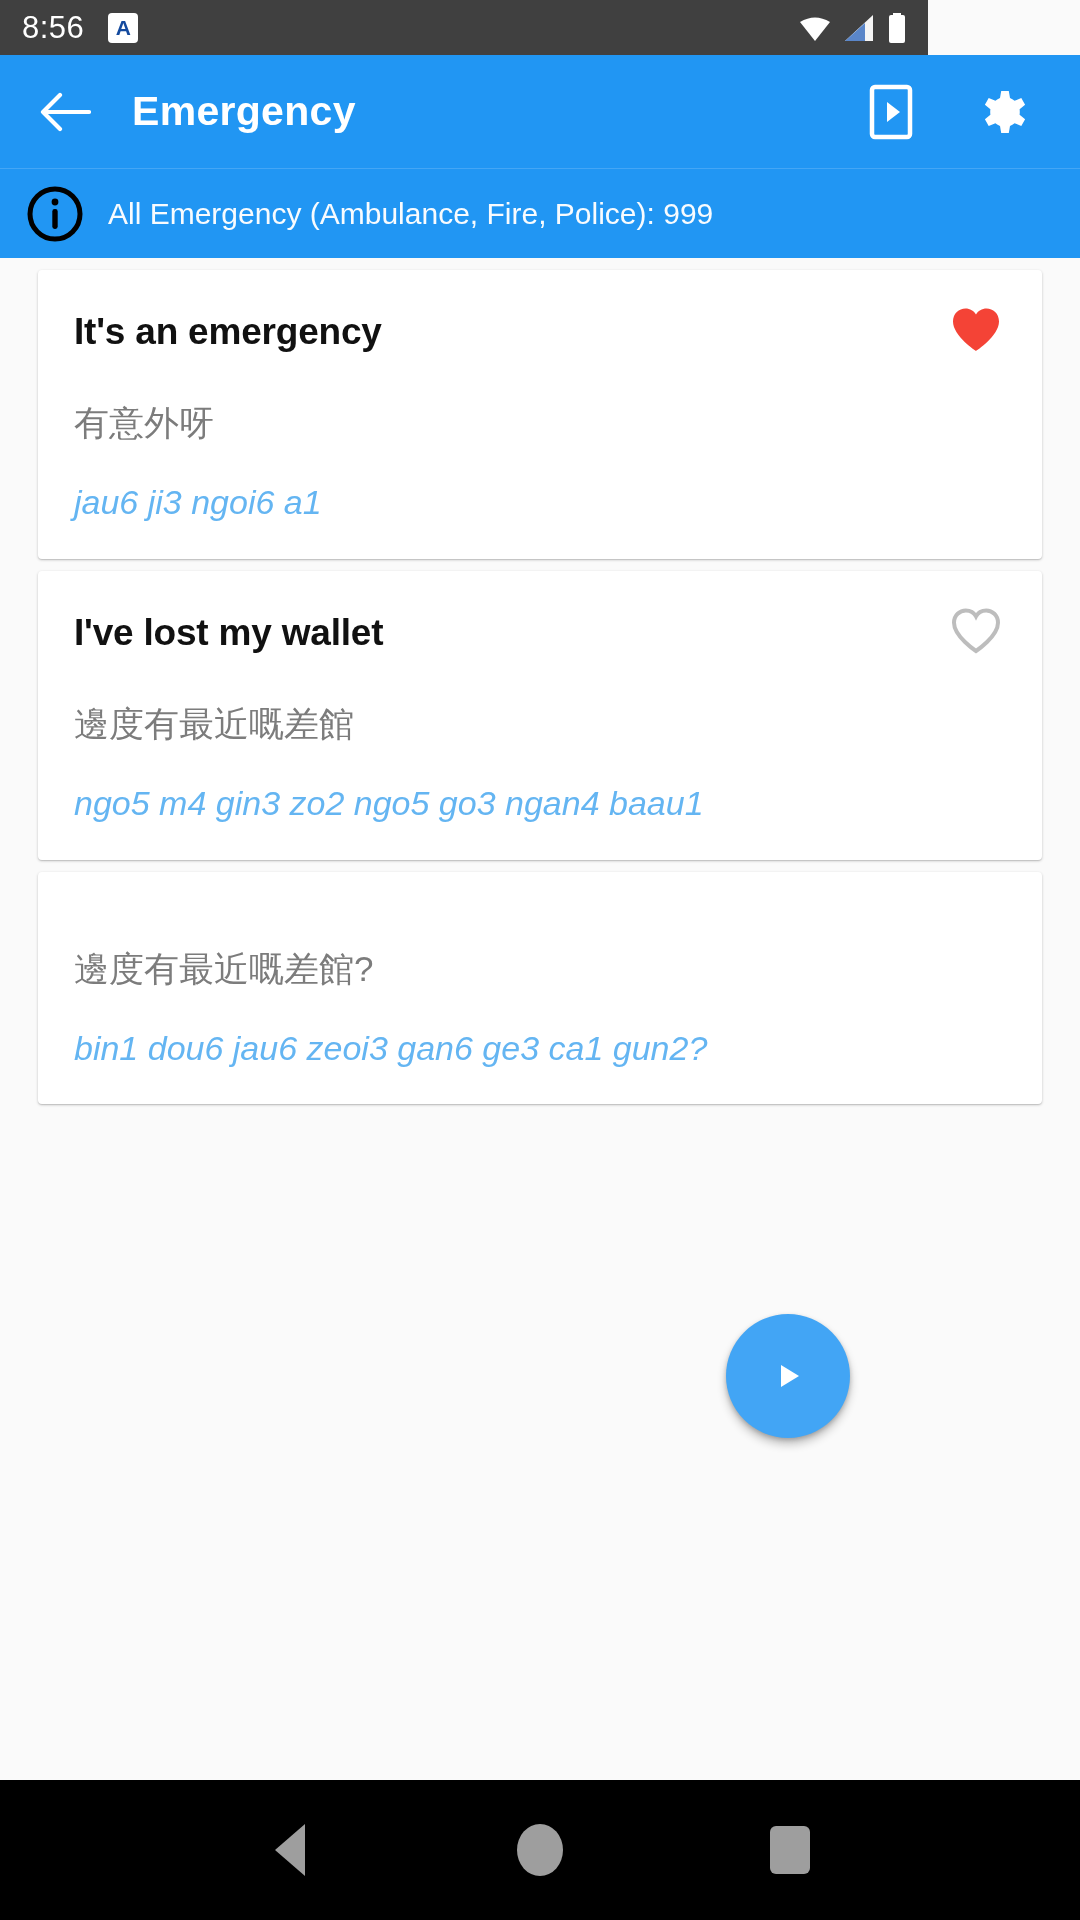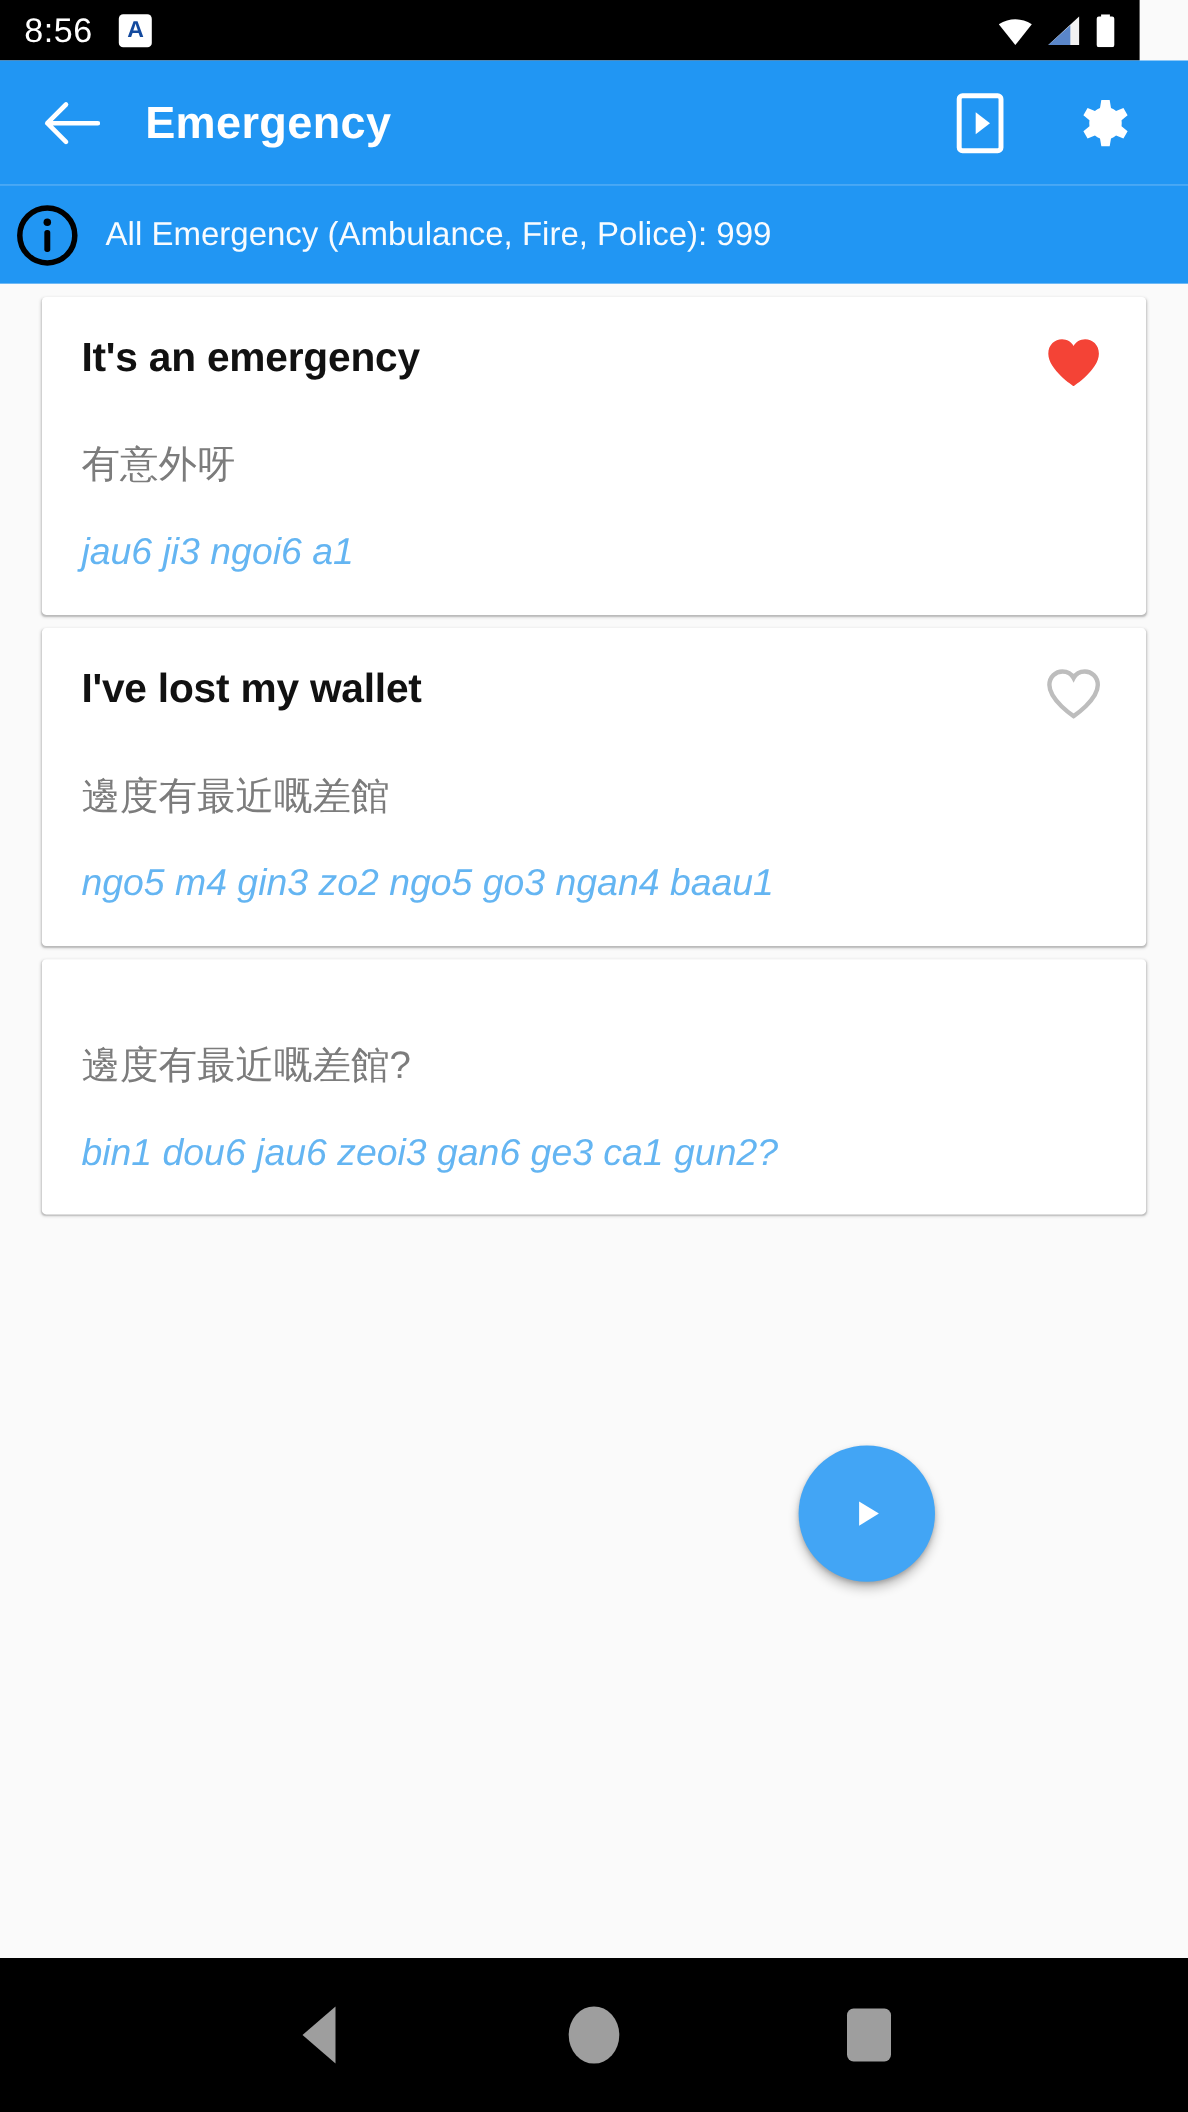--- a/index.html
+++ b/index.html
@@ -6,22 +6,22 @@
   html, body {
     width:1080px; height:1920px;
     background:#ffffff;
     font-family:"Liberation Sans", sans-serif;
     overflow:hidden;
   }
   #screen { position:relative; width:1080px; height:1920px; background:#fafafa; }
 
   
   .statusbar{
-    position:absolute; top:0; left:0; width:1036px; height:55px;
-    background:#000000; display:flex; align-items:center;
+    position:absolute; top:0; left:0; width:928px; height:55px;
+    background:#404040; display:flex; align-items:center;
     padding:16px 22px; color:#fff;
   }
   .status-time{ font-size:31px; font-weight:400; letter-spacing:.5px; }
   .status-a-icon{
     width:30px; height:30px; margin-left:24px; background:#fff;
     border-radius:4px; color:#144a9e; font-size:21px; font-weight:700;
     display:flex; align-items:center; justify-content:center; line-height:1;
   }
   .status-right{ margin-left:auto; display:flex; align-items:center; gap:11px; }
   .ic-wifi, .ic-signal, .ic-batt{ display:block; }
@@ -35,41 +35,41 @@
   .appbar-title{
     color:#fff; font-size:41px; font-weight:700; margin-left:36px;
     letter-spacing:.3px; white-space:nowrap;
   }
   .appbar-actions{ margin-left:auto; display:flex; align-items:center; gap:56px; padding-right:12px; }
   .appbar-btn{ width:58px; height:58px; display:flex; align-items:center; justify-content:center; }
 
   
   .infobar{
     position:absolute; top:168px; left:0; width:1080px; height:90px;
-    background:#2196f3; display:flex; align-items:center; padding:0 12px;
+    background:#2196f3; display:flex; align-items:center; padding:0 24px;
     border-top:1px solid rgba(255,255,255,.16);
   }
   .info-icon{ width:62px; height:62px; display:flex; align-items:center; justify-content:center; flex:0 0 auto; }
   .info-text{
     color:#ffffff; font-size:30px; margin-left:22px; white-space:nowrap;
     opacity:.97;
   }
 
   
   .list{
     position:absolute; top:258px; left:0; width:1080px; height:1192px;
     overflow:hidden; background:#fafafa;
   }
   .card{
     position:relative; margin:12px 38px 0 38px; background:#ffffff;
     border-radius:4px;
     box-shadow:0 1px 3px rgba(0,0,0,.20), 0 1px 1px rgba(0,0,0,.10);
     padding:34px 36px 36px 36px;
   }
-  .card-head{ display:flex; align-items:flex-start;gap:21px; }
+  .card-head{ display:flex; align-items:center;gap:21px; }
   .card-title{
     font-size:37px; font-weight:700; color:#111111; line-height:1.15;
     flex:1 1 auto; padding-right:20px; letter-spacing:-.2px;
   }
   .card-heart{ width:60px; height:60px; flex:0 0 auto; display:flex;
                align-items:center; justify-content:center; margin-top:-4px; }
   .card-chinese{
     font-size:35px; color:#7c7c7c; margin-top:42px; line-height:1.2;
     font-family:Liberation Sans, sans-serif;
   }

